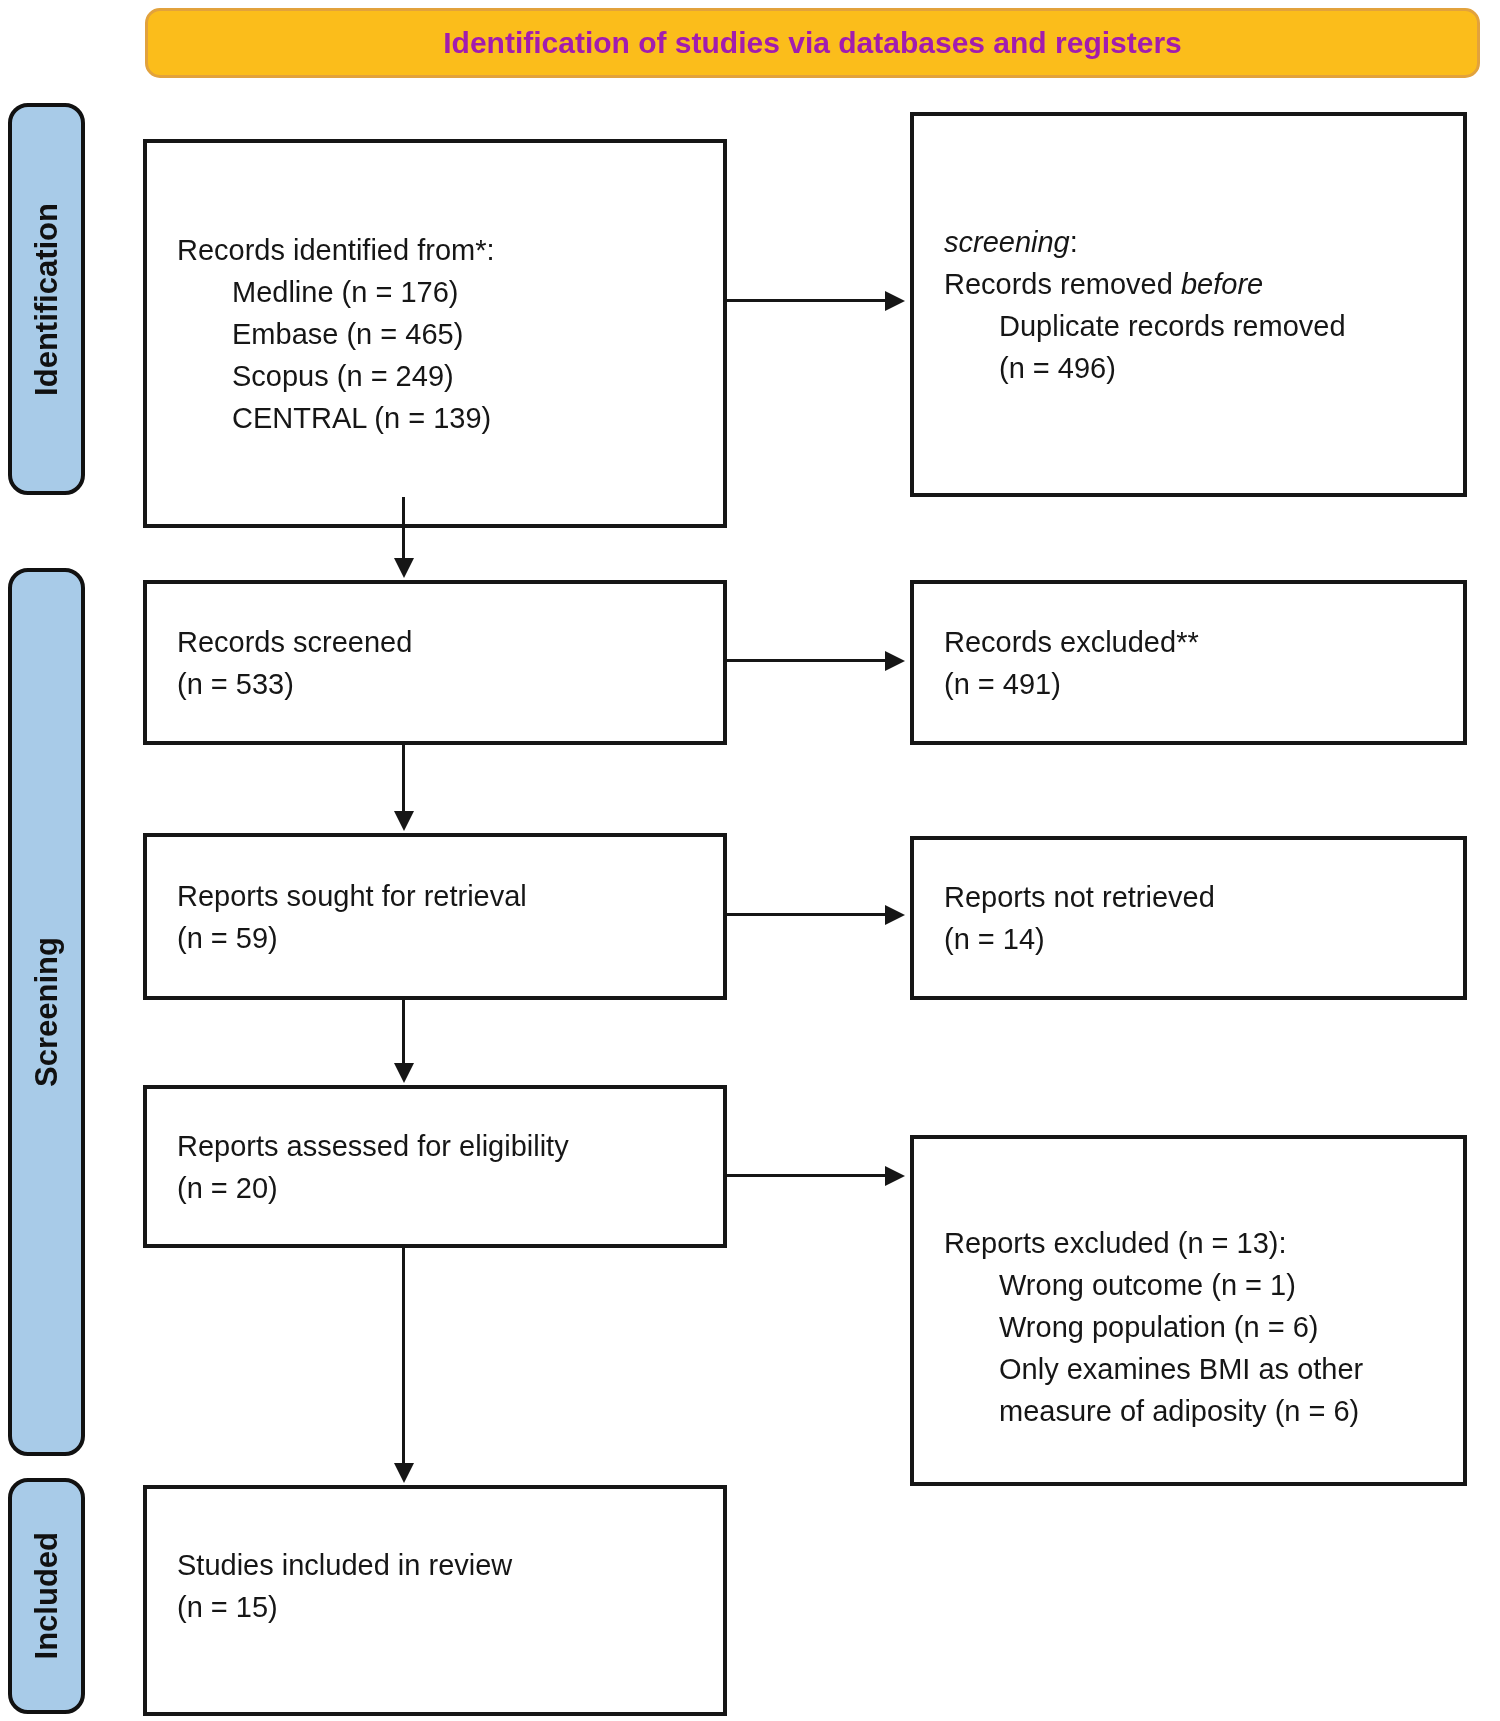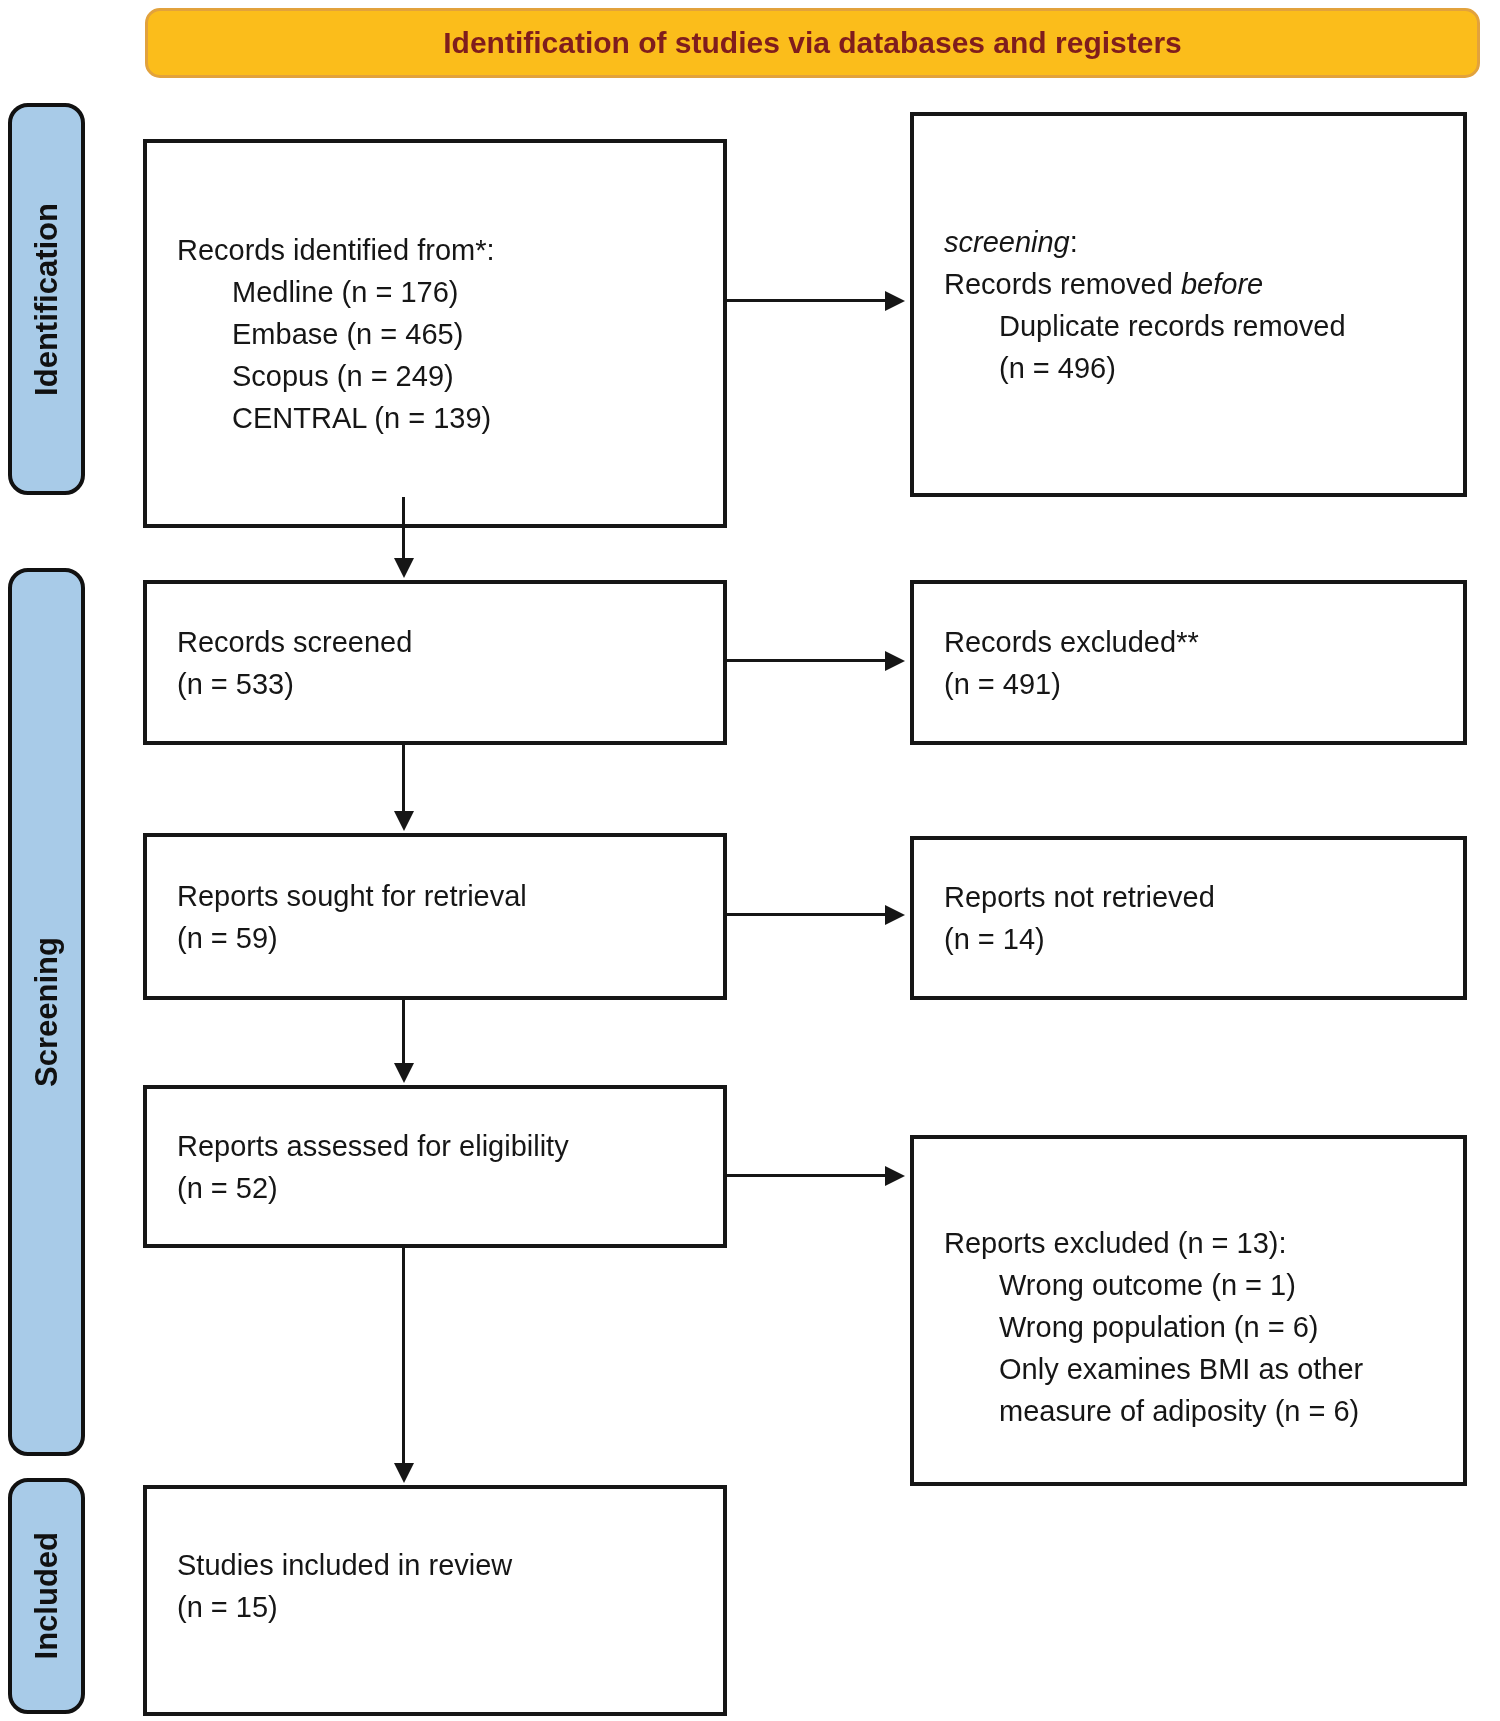--- a/index.html
+++ b/index.html
@@ -19,21 +19,21 @@
     width: 1335px; height: 70px;
     background: var(--header_bg, #FBBD1B);
     border: 3px solid var(--header_border, #E2A23C);
     border-radius: 15px;
     display: flex; align-items: center; justify-content: center;
     box-sizing: border-box;
   }
   .header span {
     font-weight: bold;
     font-size: 30px;
-    color: #7f1d1d;
+    color: #a21caf;
   }
 
   
   .side-label {
     position: absolute;
     left: 8px;
     width: 77px;
     background: var(--label_bg, #A8CBE8);
     border: 4px solid #111111;
     border-radius: 20px;
@@ -168,21 +168,21 @@
     <div>(n = 59)</div>
   </div>
 
   <div class="box" id="box-reports-not-retrieved">
     <div>Reports not retrieved</div>
     <div>(n = 14)</div>
   </div>
 
   <div class="box" id="box-reports-assessed">
     <div>Reports assessed for eligibility</div>
-    <div>(n = 52)</div>
+    <div>(n = 20)</div>
   </div>
 
   <div class="box" id="box-reports-excluded">
     <div>Reports excluded (n = 13):</div>
     <div class="indent">Wrong outcome (n = 1)</div>
     <div class="indent">Wrong population (n = 6)</div>
     <div class="indent">Only examines BMI as other measure of adiposity (n = 6)</div>
   </div>
 
   <div class="box" id="box-studies-included">

